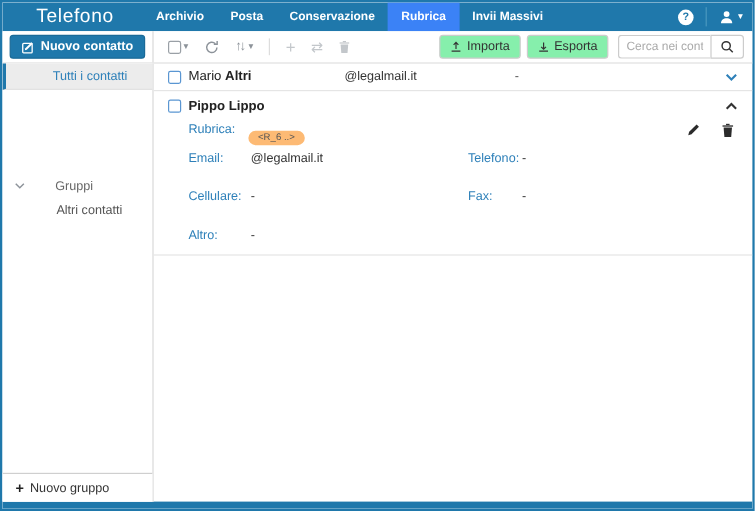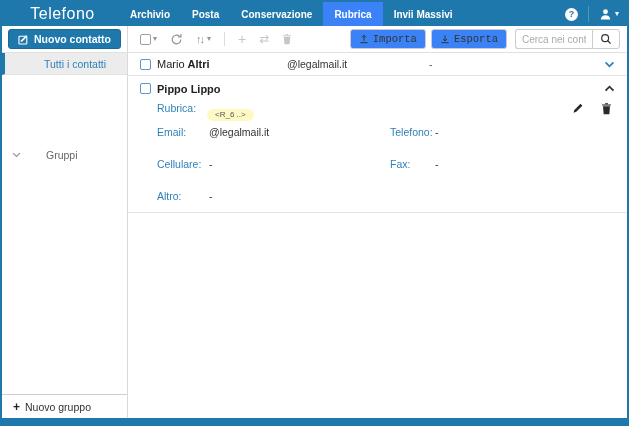--- a/index.html
+++ b/index.html
@@ -59,23 +59,23 @@
   .tbi.disabled { color:#c3c7cb; cursor:default; }
   .tbi .caret { color:#8d939a; }
   .cb {
     width:11px; height:11px; border:1px solid #9aa0a6; border-radius:2px; background:#fff;
   }
   .vsep { width:1px; height:14px; background:#ddd; }
   .sort-glyph { font-size:11px; letter-spacing:-2px; padding-right:2px; }
 
   .toolbar-right { margin-left:auto; display:flex; align-items:center; gap:5px; padding-right:7px; }
   .btn-light {
-    background:#3b82f6; border:1px solid #ccc; border-radius:3px; height:20px;
+    background:#86efac; border:1px solid #ccc; border-radius:3px; height:20px;
     padding:0 8px; font-size:10.5px; color:#333; display:flex; align-items:center; gap:4px;
-    cursor:pointer; font-family:Liberation Mono, monospace;
+    cursor:pointer; font-family:Liberation Sans, sans-serif;
   }
   .search-group { display:flex; align-items:stretch; height:20px; margin-left:3px; }
   .search-input {
     width:77px; border:1px solid #ccc; border-right:none; border-radius:3px 0 0 3px;
     font-size:10px; padding:0 6px; color:#333; outline:none;
     font-family:"Liberation Sans", sans-serif;
   }
   .search-input::placeholder { color:#aaa; }
   .search-btn {
     width:28px; border:1px solid #ccc; border-radius:0 3px 3px 0; background:#fff;
@@ -128,21 +128,21 @@
   .c-phone { font-size:10.5px; color:#555; }
   .row-chevron { margin-left:auto; display:flex; align-items:center; cursor:pointer; }
   .chev-down { color:#2e80b9; }
   .chev-up { color:#333; }
 
   .detail { padding:2px 12px 10px 29px; border-bottom:1px solid #e5e5e5; }
   .detail-top { display:flex; align-items:center; height:18px; }
   .lbl { color:#2e80b9; font-size:10.5px; }
   .rubrica-lbl { width:50px; }
   .tag {
-    background:#fef9c3; border-radius:8px; font-size:8px; color:#555;
+    background:#fdba74; border-radius:8px; font-size:8px; color:#555;
     padding:2px 8px; line-height:1; white-space:nowrap;margin-top:14px;
   }
   .detail-actions { margin-left:auto; display:flex; align-items:center; gap:17px; padding-right:3px; }
   .act-icon { color:#2b2b2b; display:flex; cursor:pointer; }
 
   .fields {
     margin-top:9px;
     display:grid; grid-template-columns:52px 181px 45px 1fr;
     row-gap:20px; align-items:center;
   }
@@ -269,20 +269,21 @@
       <div class="side-item-selected">Tutti i contatti</div>
       <div class="side-spacer"></div>
       <div class="side-group-row">
         <span class="chev">
           <svg width="9" height="6" viewBox="0 0 12 8" fill="none" stroke="currentColor" stroke-width="1.6">
             <path d="M1.5 1.5L6 6l4.5-4.5"></path>
           </svg>
         </span>
         <span>Gruppi</span>
       </div>
+      <div class="side-sub">Altri contatti</div>
       <div class="sidebar-footer">
         <span class="plus-glyph">+</span>
         <span>Nuovo gruppo</span>
       </div>
     </aside>
 
     <main class="content">
 
       <div class="row-header">
         <span class="row-cb"></span>

